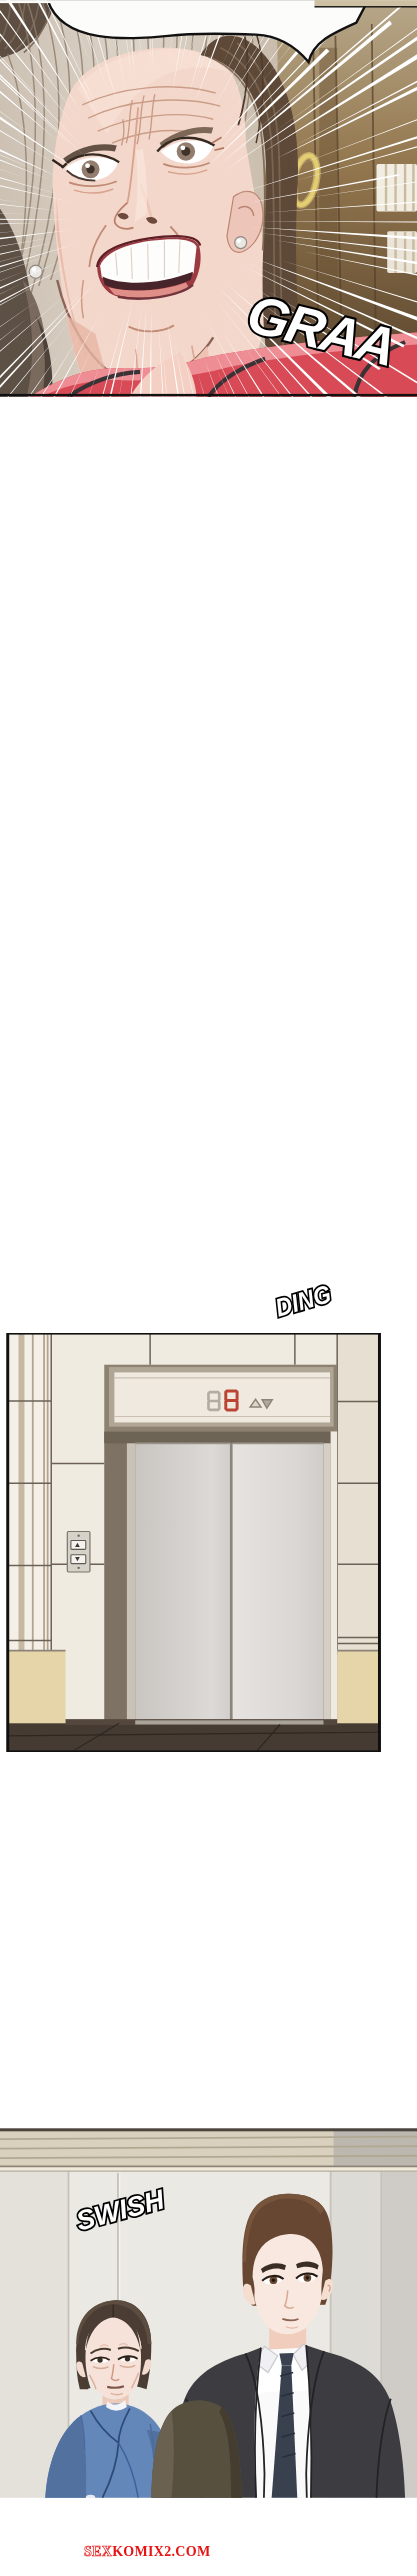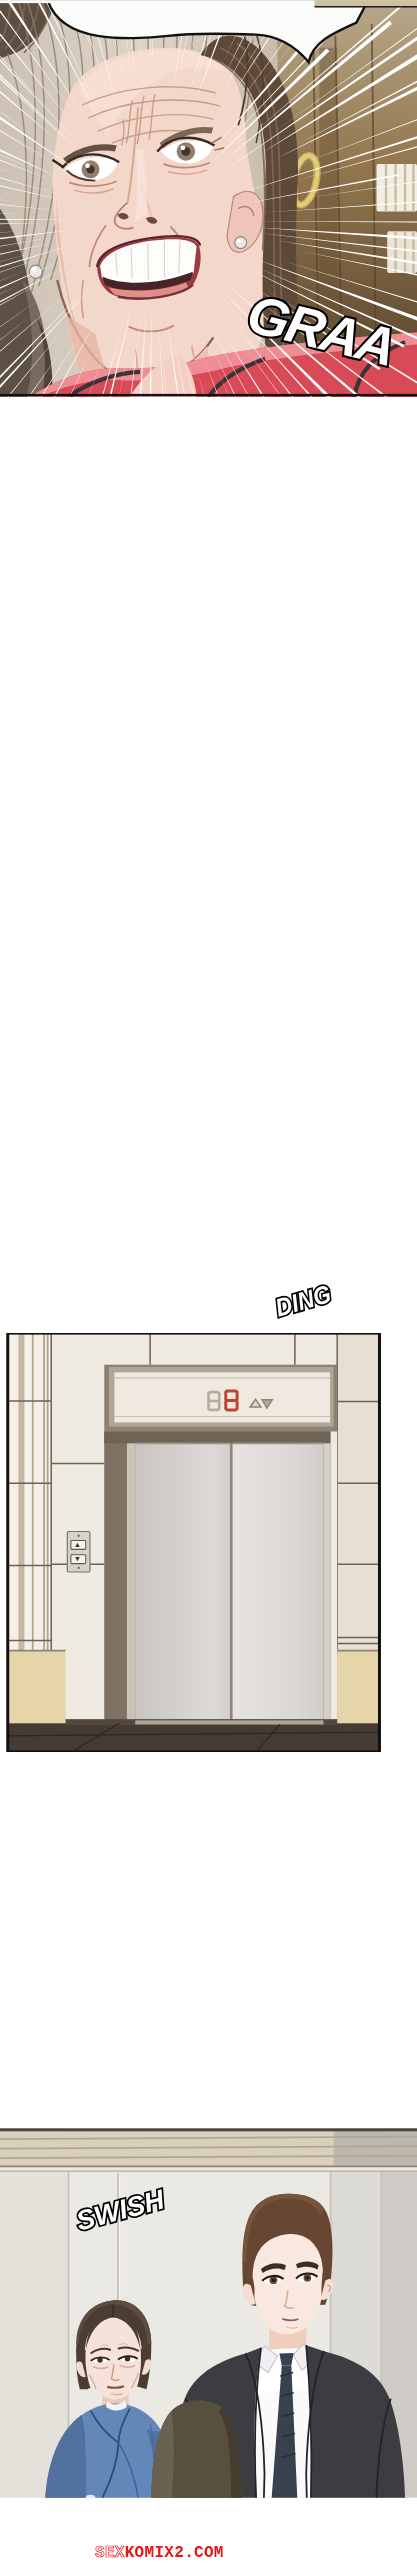--- a/index.html
+++ b/index.html
@@ -760,18 +760,18 @@
 
   <path d="M254,620 C255,555 264,500 288,474 C308,454 346,450 372,468 C394,486 404,544 406,620 Z" fill="#57503f"></path>
   <path d="M254,620 C255,555 264,500 288,474 C294,522 292,574 288,620 Z" fill="#6a6150"></path>
   <path d="M372,468 C394,486 404,544 406,620 L388,620 C388,552 384,502 368,476 Z" fill="#453e30"></path>
 
   <g transform="translate(133,172) rotate(-15)">
     <text x="0" y="0" font-family="Liberation Sans, sans-serif" font-size="46" font-weight="bold" font-style="italic" fill="#ffffff" stroke="#000" stroke-width="6" paint-order="stroke">SWISH</text>
   </g>
 </svg>
 
-<div class="abs" style="left:95px;top:2544px;width:250px;height:14.3px;font-family:Liberation Mono, monospace;font-weight:bold;font-size:16px;color:#e81414;letter-spacing:0.3px;">
+<div class="abs" style="left:84px;top:2544px;width:250px;height:14.3px;font-family:Liberation Serif, serif;font-weight:bold;font-size:14px;color:#e81414;letter-spacing:0.3px;">
   <span style="-webkit-text-stroke:0.7px #e81414;color:#ffffff;">SEX</span><span>KOMIX2.COM</span>
 </div>
 
 </div>
 
 
 </body></html>

